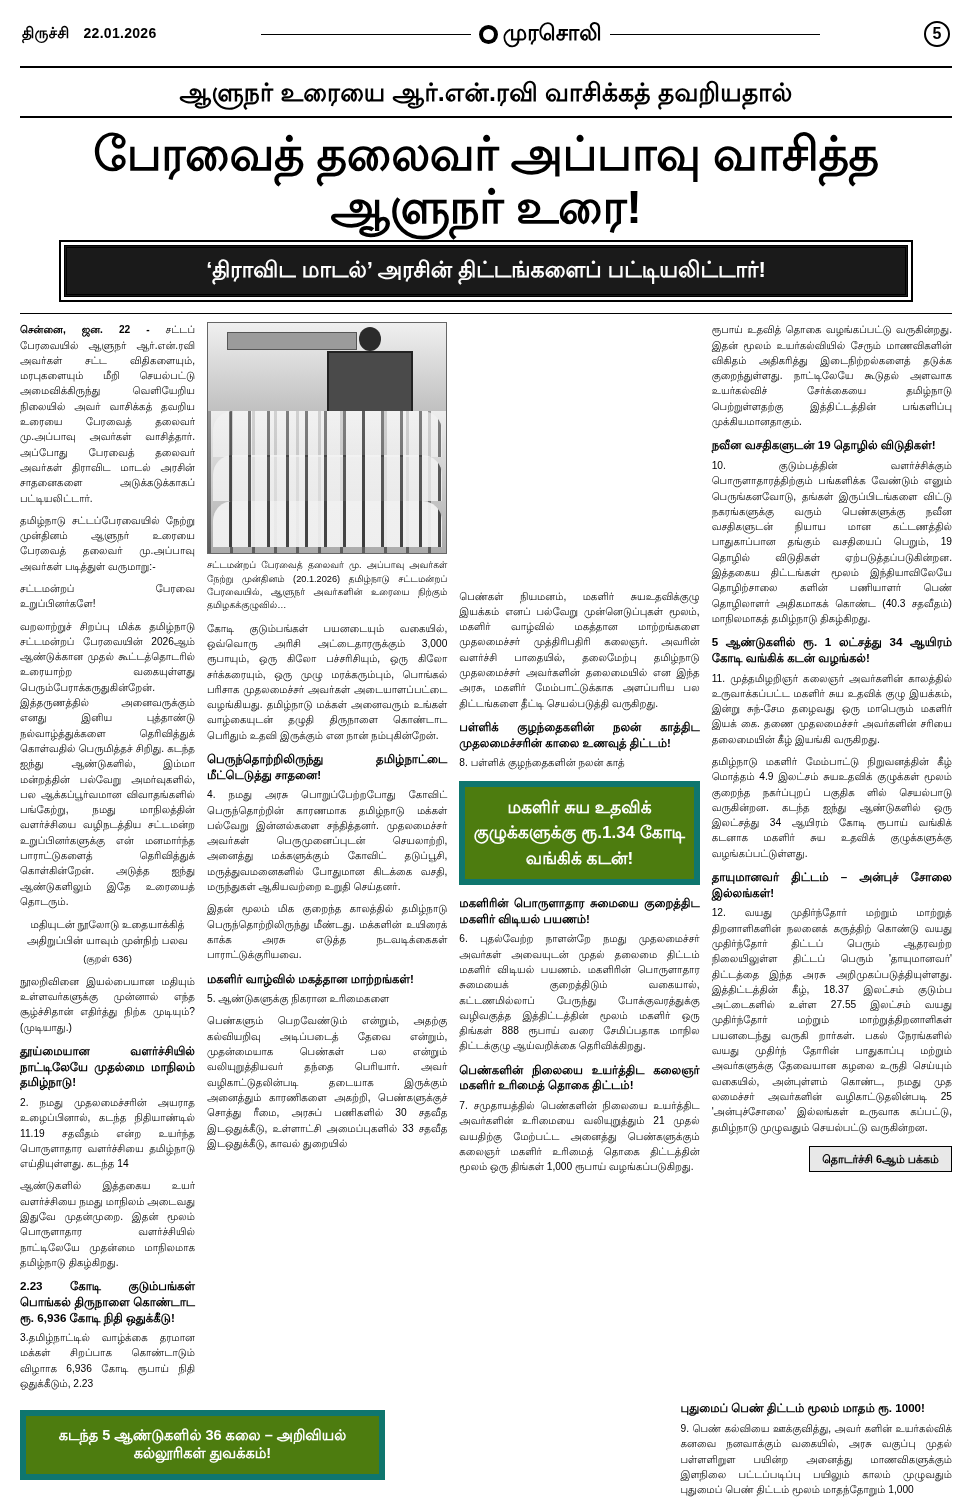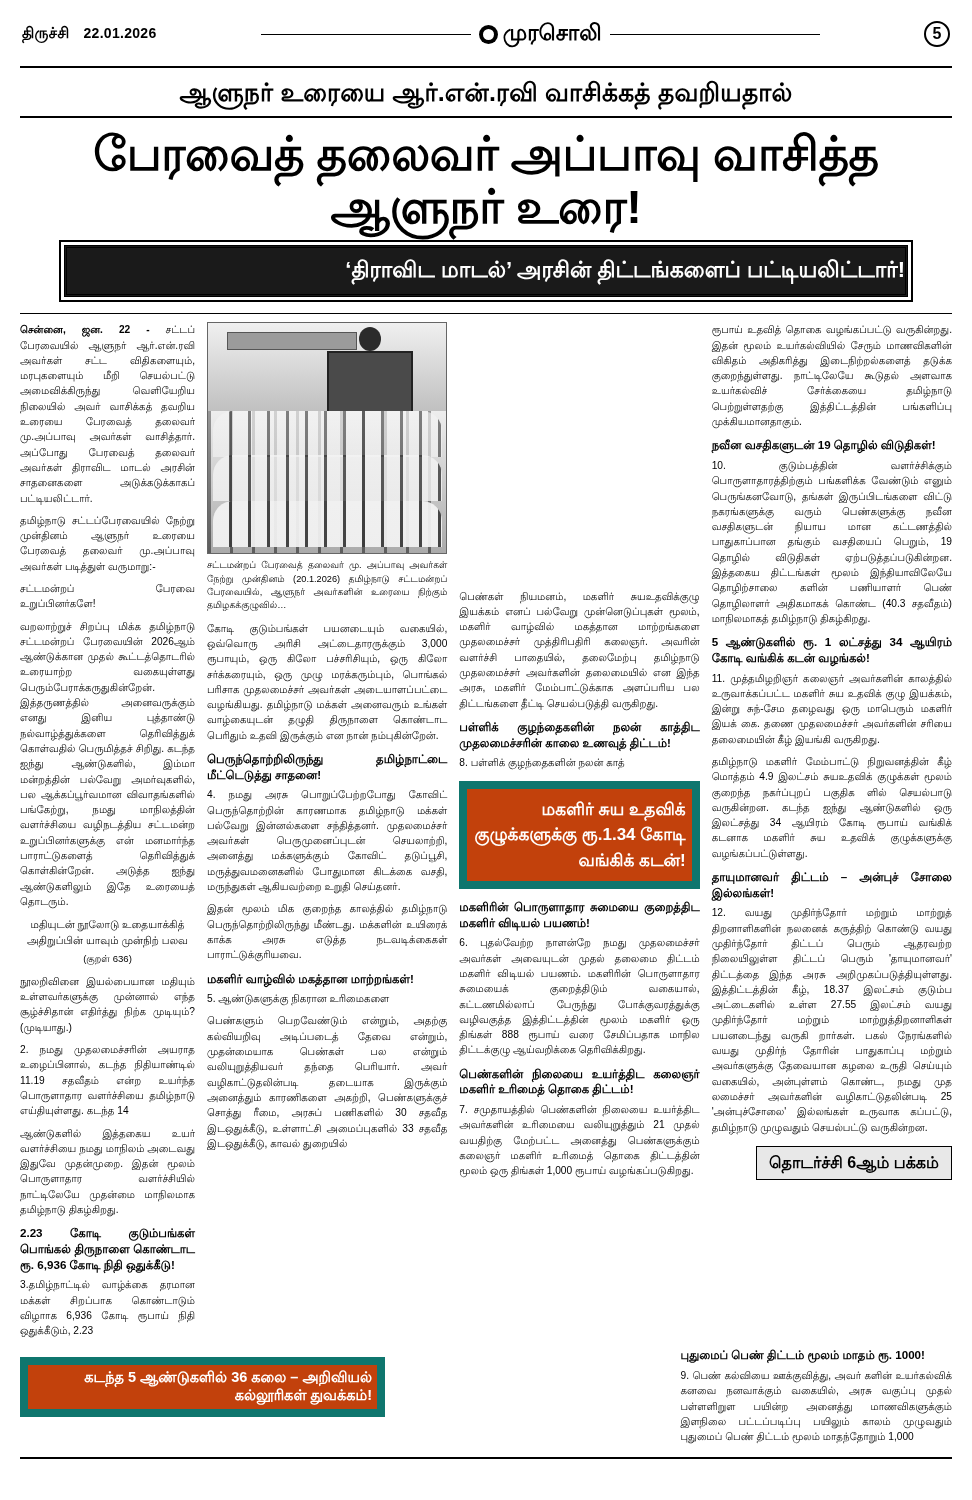--- a/index.html
+++ b/index.html
@@ -53,21 +53,21 @@
   }
   .main-headline {
     text-align:center;
     font-size: 47px; font-weight: bold;
     line-height: 1.12;
     padding: 10px 0 12px 0;
     letter-spacing: -0.5px;
   }
   .subbanner {
     background: #1a1a1a; color:#fff;
-    text-align:right;
+    text-align:center;
     font-size: 22px; font-weight: bold;
     padding: 9px 0;
     margin: 0 44px 0 44px;
     border: 3px double #000;
     outline: 2px solid #000;
     outline-offset: 3px;
   }
 
   
   .body-wrap {
@@ -127,28 +127,28 @@
   .photo .r3 { bottom: 96px; opacity:.62;}
   .photo .banner-strip{
     position:absolute; left: 8%; top: 4%; width: 130px; height: 18px; background:#9b9b9b; border:1px solid #555;
   }
   .caption {
     font-size: 9.2px; line-height:1.45; text-align:justify; margin-top:5px;
   }
 
   
   .blk-banner {
-    background:#c2410c; color:#fff; font-weight:bold; text-align:right;
+    background:#4d7c0f; color:#fff; font-weight:bold; text-align:center;
     padding: 8px 6px; font-size: 17px; margin: 10px 0 10px;
-    border: 8px solid #0f766e;
-  }
-  .blk-banner.small { font-size: 14.5px; padding: 4px 5px;}
+    border: 6px solid #0f766e;
+  }
+  .blk-banner.small { font-size: 14.5px; padding: 11px 5px;}
   .tag-box {
     display:inline-block; border:1px solid #000; background:#e8e8e8;
-    padding: 4px 12px; font-size: 16px; font-weight:bold;
+    padding: 4px 12px; font-size: 11px; font-weight:bold;
     float: right; margin-top: 4px;
   }
 
   
   .lower {
     display: grid;
     grid-template-columns: 1fr 470px;
     gap: 12px;
     margin-top: 12px;
     border-top: 2px solid #000;
@@ -186,20 +186,21 @@
 
     <div class="col">
       <p><span class="dateline">சென்னை, ஜன. 22 -</span>
          <span>சட்டப் பேரவையில் ஆளுநர் ஆர்.என்.ரவி அவர்கள் சட்ட விதிகளையும், மரபுகளையும் மீறி செயல்பட்டு அமைவிக்கிருந்து வெளியேறிய நிலையில் அவர் வாசிக்கத் தவறிய உரையை பேரவைத் தலைவர் மு.அப்பாவு அவர்கள் வாசித்தார். அப்போது பேரவைத் தலைவர் அவர்கள் திராவிட மாடல் அரசின் சாதனைகளை அடுக்கடுக்காகப் பட்டியலிட்டார்.</span></p>
       <p>தமிழ்நாடு சட்டப்பேரவையில் நேற்று முன்தினம் ஆளுநர் உரையை பேரவைத் தலைவர் மு.அப்பாவு அவர்கள் படித்துள் வருமாறு:-</p>
       <p>சட்டமன்றப் பேரவை உறுப்பினர்களே!</p>
       <p>வறலாற்றுச் சிறப்பு மிக்க தமிழ்நாடு சட்டமன்றப் பேரவையின் 2026ஆம் ஆண்டுக்கான முதல் கூட்டத்தொடரில் உரையாற்ற வகையுள்ளது பெரும்பேராக்கருதுகின்றேன். இத்தருணத்தில் அனைவருக்கும் எனது இனிய புத்தாண்டு நல்வாழ்த்துக்களை தெரிவித்துக் கொள்வதில் பெருமித்தச் சிறிது. கடந்த ஐந்து ஆண்டுகளில், இம்மா மன்றத்தின் பல்வேறு அமர்வுகளில், பல ஆக்கப்பூர்வமான விவாதங்களில் பங்கேற்று, நமது மாநிலத்தின் வளர்ச்சியை வழிநடத்திய சட்டமன்ற உறுப்பினர்களுக்கு என் மனமார்ந்த பாராட்டுகளைத் தெரிவித்துக் கொள்கின்றேன். அடுத்த ஐந்து ஆண்டுகளிலும் இதே உரையைத் தொடரும்.</p>
       <div class="verse">மதியுடன் நூலோடு உதையாக்கித் அதிறுப்பின் யாவும் முன்நிற் பலவ</div>
       <div class="verse-src">(குறள் 636)</div>
       <p>நூலறிவினை இயல்பையான மதியும் உள்ளவர்களுக்கு முன்னால் எந்த சூழ்ச்சிதான் எதிர்த்து நிற்க முடியும்? (முடியாது.)</p>
+      <div class="subhead">தூய்மையான வளர்ச்சியில் நாட்டிலேயே முதல்மை மாநிலம் தமிழ்நாடு!</div>
       <p>2. நமது முதலமைச்சரின் அயராத உழைப்பினால், கடந்த நிதியாண்டில் 11.19 சதவீதம் என்ற உயர்ந்த பொருளாதார வளர்ச்சியை தமிழ்நாடு எய்தியுள்ளது. கடந்த 14</p>
       <p>ஆண்டுகளில் இத்தகைய உயர் வளர்ச்சியை நமது மாநிலம் அடைவது இதுவே முதன்முறை. இதன் மூலம் பொருளாதார வளர்ச்சியில் நாட்டிலேயே முதன்மை மாநிலமாக தமிழ்நாடு திகழ்கிறது.</p>
       <div class="subhead">2.23 கோடி குடும்பங்கள் பொங்கல் திருநாளை கொண்டாட ரூ. 6,936 கோடி நிதி ஒதுக்கீடு!</div>
       <p>3.தமிழ்நாட்டில் வாழ்க்கை தரமான மக்கள் சிறப்பாக கொண்டாடும் விழாாக 6,936 கோடி ரூபாய் நிதி ஒதுக்கீடும், 2.23</p>
     </div>
 
     <div class="col">
       <div class="photo">
         <div class="hall-top"></div>
         <div class="banner-strip"></div>

